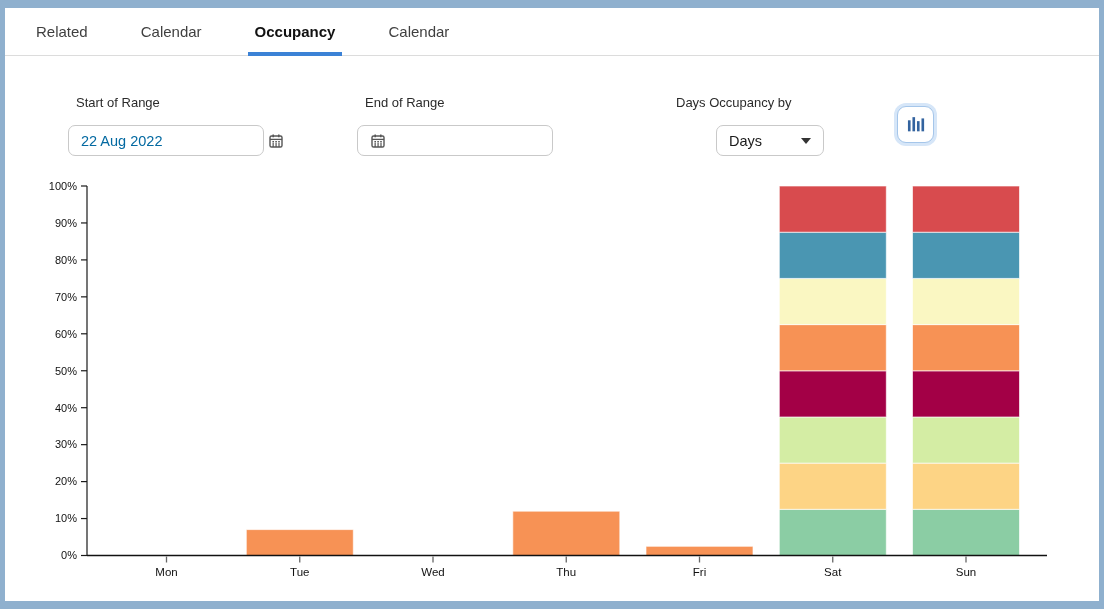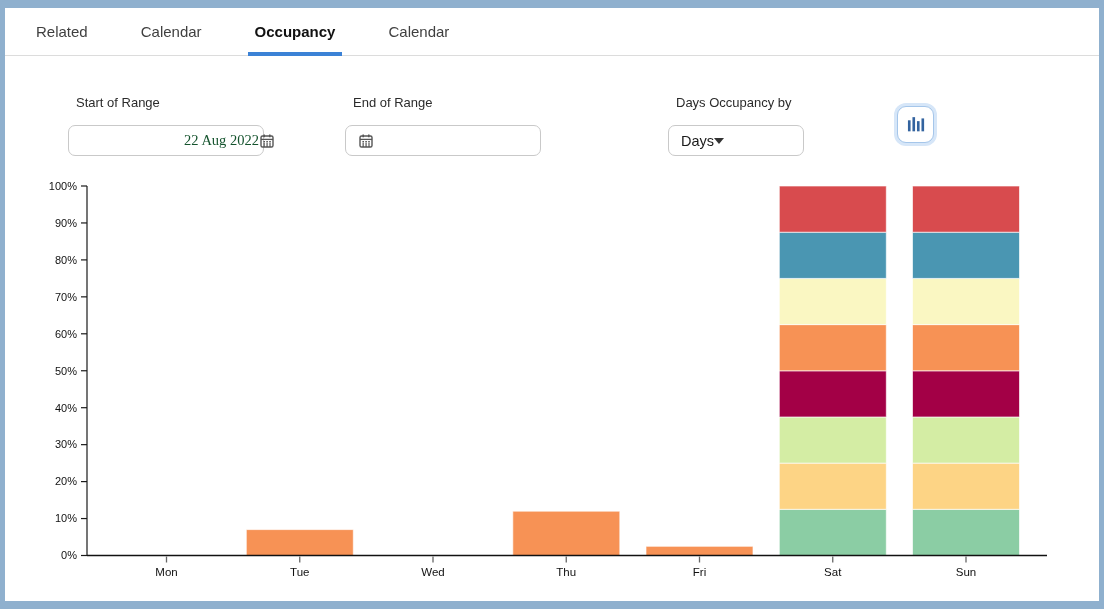--- a/index.html
+++ b/index.html
@@ -11,23 +11,23 @@
   .tabbar { position:absolute; top:0; left:0; right:0; height:48px; border-bottom:1px solid #dcdcdc; display:flex; align-items:center; padding-left:28px; gap:47px; background:#fff; }
   .tab { position:relative; height:48px; display:flex; align-items:center; font-size:15px; color:#3f3f3f; cursor:pointer; padding:0 3px; }
   .tab.active { color:#111; font-weight:700; }
   .tab.active::after { content:""; position:absolute; left:-4px; right:-4px; bottom:0; height:4px; background:var(--accent,#3b82d6); }
 
   
   .ctl-group { position:absolute; top:87px; }
   .ctl-label { font-size:13px; color:#2b2b2b; margin-left:8px; margin-bottom:15px; }
   .ctl-box { height:31px; background:#fff; border:1px solid #c9c9c9; border-radius:7px; display:flex; align-items:center; padding:0 12px; }
   .date-box { width:196px; }
-  .date-input { border:none; outline:none; flex:1; font-size:14.5px; color:#14532d; font-family:Liberation Serif, serif; background:transparent;text-align:right; }
+  .date-input { border:none; outline:none; flex:1; font-size:14.5px; color:#0369a1; font-family:Liberation Sans, sans-serif; background:transparent; }
   .box-icon { width:16px; height:16px; flex:0 0 auto; display:flex; align-items:center; justify-content:center; }
-  .select-box { width:136px; cursor:pointer; }
+  .select-box { width:108px; justify-content:space-between; cursor:pointer;margin-left:48px; }
   .select-value { font-size:14.5px; color:#1a1a1a; }
   .caret { width:0; height:0; border-left:5px solid transparent; border-right:5px solid transparent; border-top:6px solid #333; }
   .chart-type-btn { position:absolute; left:892px; top:98px; width:37px; height:37px; background:#fff; border:1px solid #a5c6ea; border-radius:9px; box-shadow:0 0 0 3px #d6e6f8; display:flex; align-items:center; justify-content:center; cursor:pointer; }
 
   
   #chart { position:absolute; left:0; top:0; }
   #chart text { font-family:"Liberation Sans","DejaVu Sans",sans-serif; }
 </style>
 </head>
 <body>
@@ -53,21 +53,21 @@
             <line x1="5.2" y1="1.6" x2="5.2" y2="4.2" stroke="#555" stroke-width="1.5"></line>
             <line x1="10.8" y1="1.6" x2="10.8" y2="4.2" stroke="#555" stroke-width="1.5"></line>
             <line x1="4.4" y1="8.8" x2="11.8" y2="8.8" stroke="#555" stroke-width="1.5" stroke-dasharray="1.6 1.3"></line>
             <line x1="4.4" y1="10.9" x2="11.8" y2="10.9" stroke="#555" stroke-width="1.5" stroke-dasharray="1.6 1.3"></line>
             <line x1="4.4" y1="13" x2="11.8" y2="13" stroke="#555" stroke-width="1.5" stroke-dasharray="1.6 1.3"></line>
           </svg>
         </span>
       </div>
     </div>
 
-    <div class="ctl-group" style="left:340px;">
+    <div class="ctl-group" style="left:352px;">
       <div class="ctl-label">End of Range</div>
       <div class="ctl-box date-box">
         <span class="box-icon">
           <svg viewBox="0 0 16 16" width="16" height="16">
             <rect x="2" y="3" width="12" height="11" rx="1.6" fill="none" stroke="#555" stroke-width="1.4"></rect>
             <line x1="2" y1="6.4" x2="14" y2="6.4" stroke="#555" stroke-width="1.3"></line>
             <line x1="5.2" y1="1.6" x2="5.2" y2="4.2" stroke="#555" stroke-width="1.5"></line>
             <line x1="10.8" y1="1.6" x2="10.8" y2="4.2" stroke="#555" stroke-width="1.5"></line>
             <line x1="4.4" y1="8.8" x2="11.8" y2="8.8" stroke="#555" stroke-width="1.5" stroke-dasharray="1.6 1.3"></line>
             <line x1="4.4" y1="10.9" x2="11.8" y2="10.9" stroke="#555" stroke-width="1.5" stroke-dasharray="1.6 1.3"></line>

